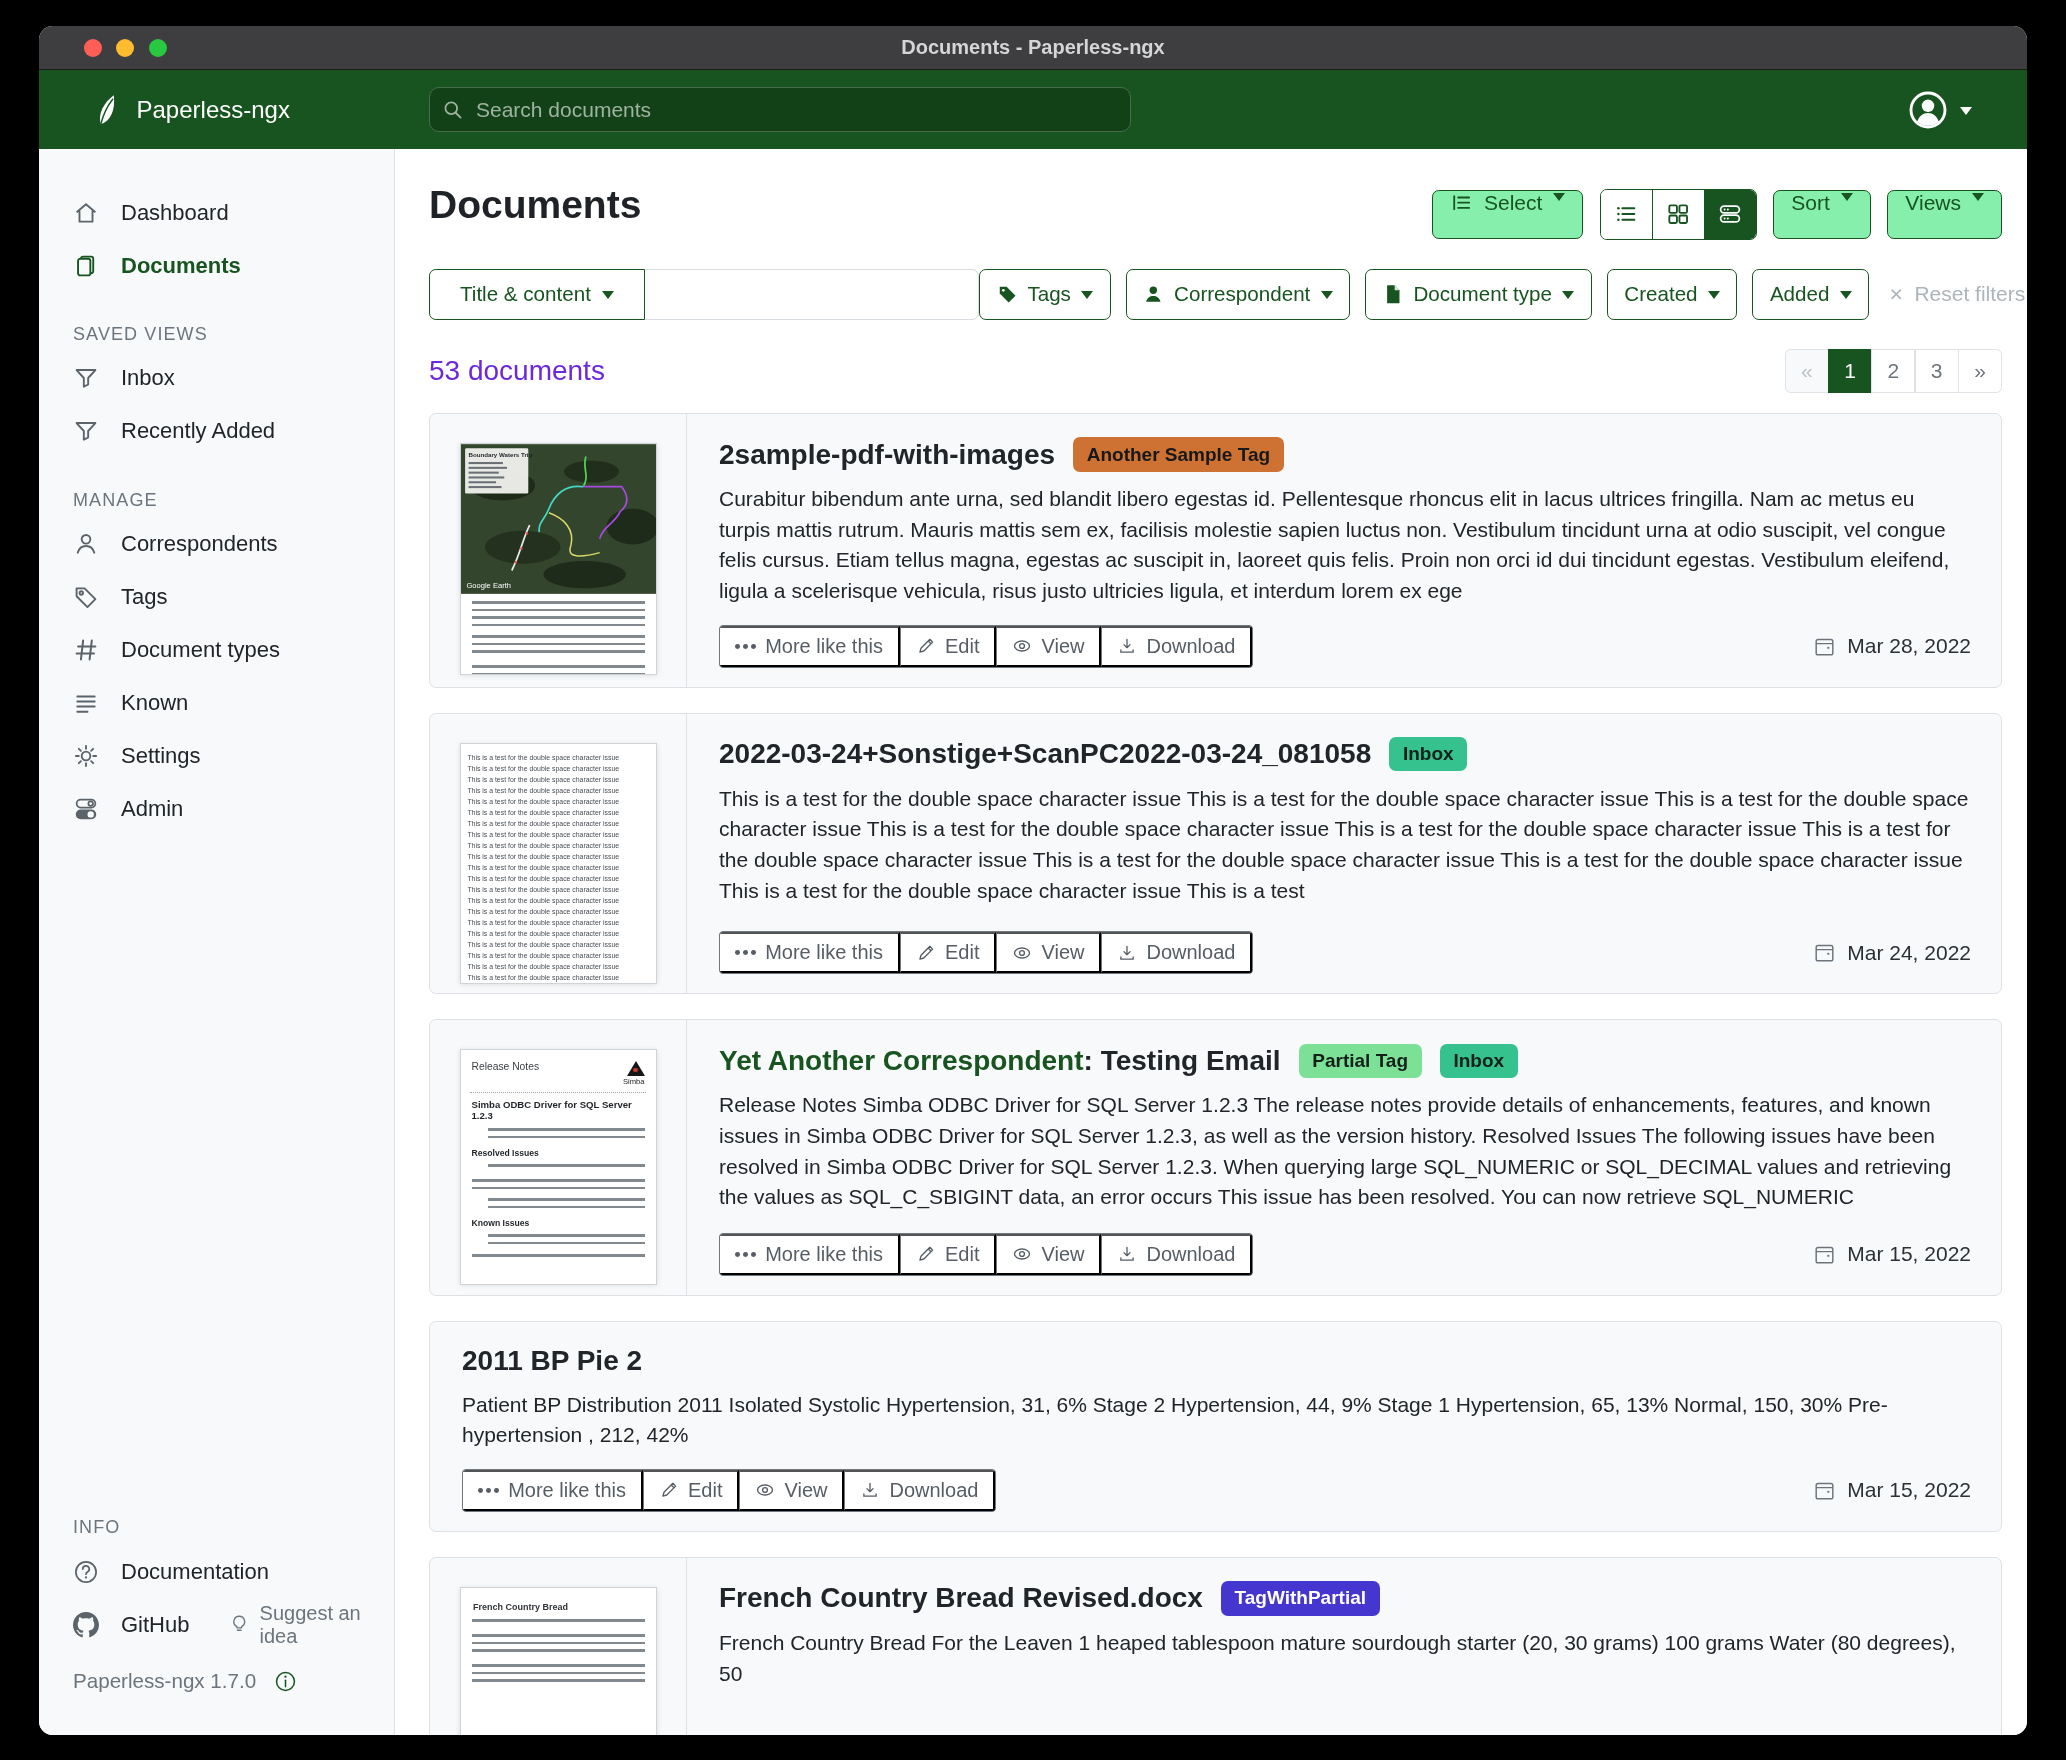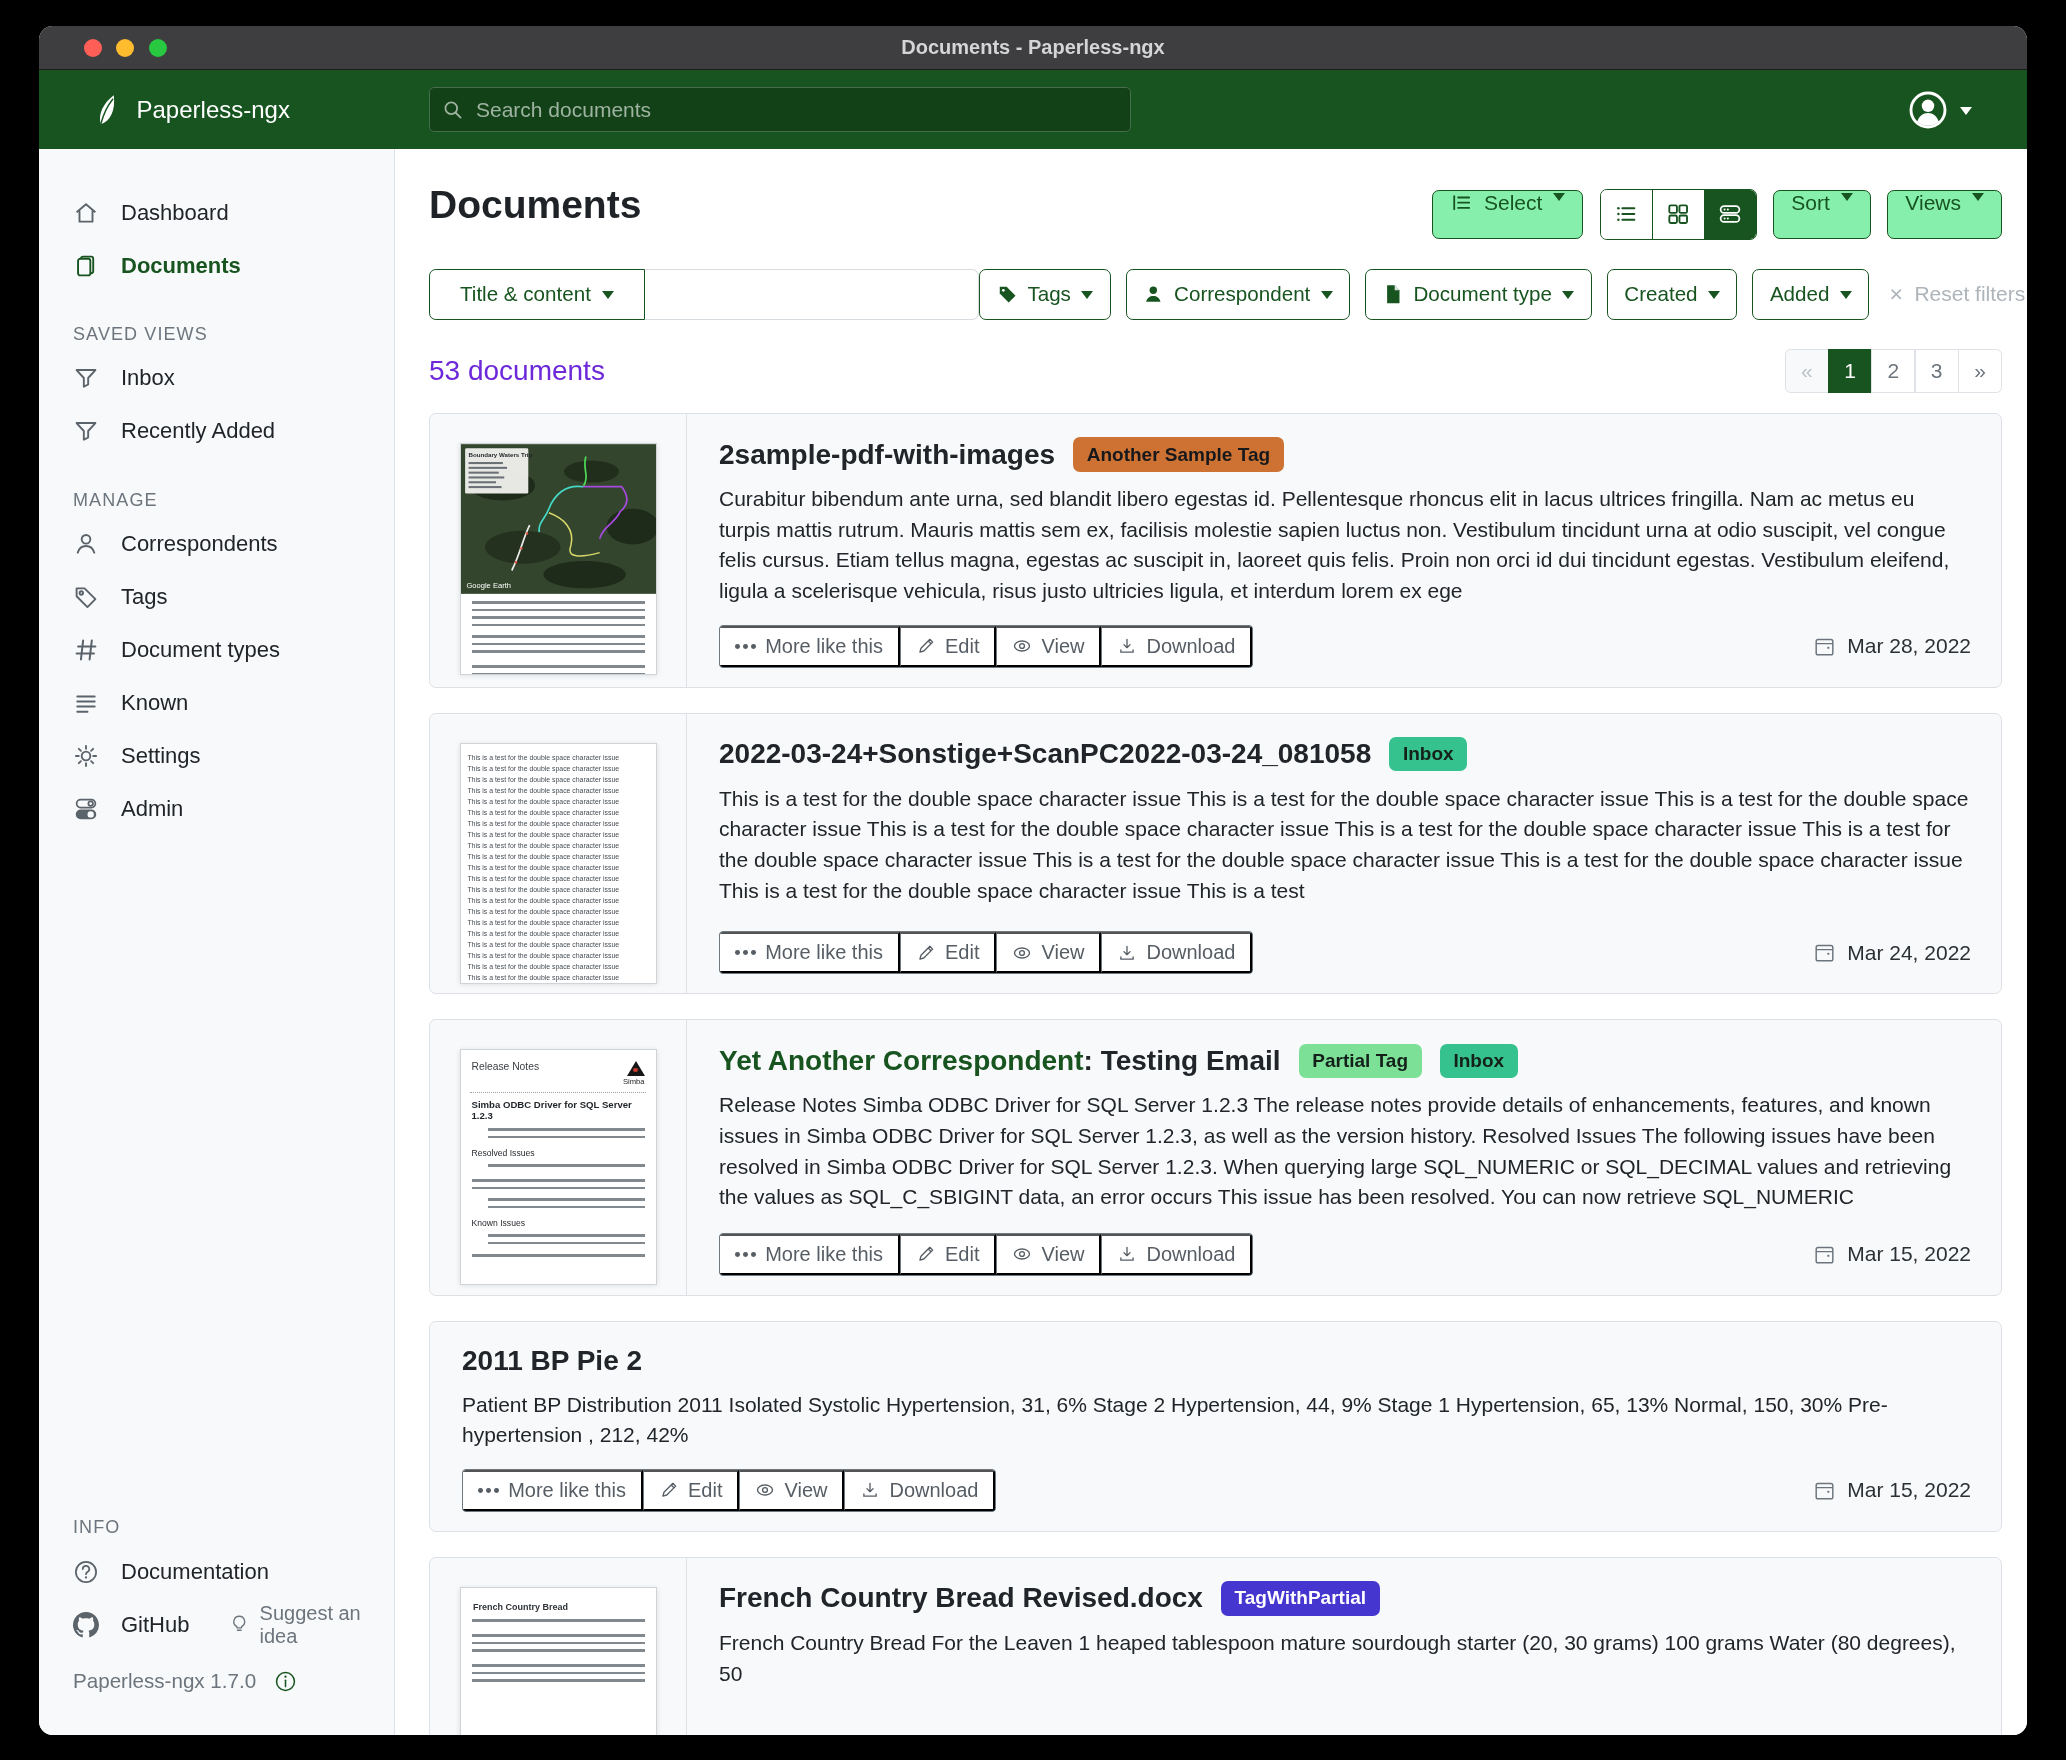--- a/index.html
+++ b/index.html
@@ -11,21 +11,21 @@
   
   .titlebar{height:43px;background:#3e3d40;border-bottom:0.7px solid #1c1c1d;display:flex;align-items:center;position:relative}
   .lights{position:absolute;left:45px;top:0;height:43px;display:flex;align-items:center;gap:14.4px}
   .light{width:18px;height:18px;border-radius:50%}
   .light.red{background:#ff5f57}.light.yellow{background:#febc2e}.light.green{background:#28c840}
   .win-title{width:100%;text-align:center;font-size:20px;font-weight:700;color:#d4d5d6}
 
   
   .navbar{height:79px;background:#17541f;display:flex;align-items:center}
   .brand{width:356px;flex:none;box-sizing:border-box;padding-left:55px;display:flex;align-items:center;gap:15px;color:#fff;font-size:24px}
-  .search-box{margin-left:34px;width:702px;height:45px;box-sizing:border-box;background:#124118;border:1.4px solid #476d4d;border-radius:5px;display:flex;align-items:center;gap:9.6px;padding:0 12.4px}
+  .search-box{margin-left:34px;width:702px;height:45px;box-sizing:border-box;background:#124118;border:1.4px solid #476d4d;border-radius:10px;display:flex;align-items:center;gap:9.6px;padding:0 12.4px}
   .search-box input{flex:1;background:transparent;border:none;outline:none;color:#d9e1d9;font-size:21px;font-family:inherit}
   .search-box input::placeholder{color:#9fb3a1}
   .user{margin-left:auto;padding-right:55px;display:flex;align-items:center;gap:12.4px;color:#fff;cursor:pointer}
   .caret{width:0;height:0;border-left:6.9px solid transparent;border-right:6.9px solid transparent;border-top:8.2px solid currentColor;margin-top:2.7px}
 
   
   .app-body{display:flex;height:1587px}
   .sidebar{width:356px;flex:none;box-sizing:border-box;background:#f8f9fa;border-right:0.7px solid #dee2e6;display:flex;flex-direction:column;padding-top:37px}
   .side-item{height:53px;display:flex;align-items:center;gap:22px;padding-left:34px;font-size:22px;color:#212529;cursor:pointer}
   .side-item .sicon{width:26px;height:26px;color:#5b636b;flex:none}
@@ -99,21 +99,21 @@
   .t2body{padding:8.2px 6.9px}
   .t2line{font-size:6.9px;line-height:11px;color:#454c53;white-space:nowrap;overflow:hidden;font-weight:500}
   .rel-head{display:flex;justify-content:space-between;align-items:flex-start;padding:11px 11px 1.4px}
   .rel-title{font-size:10.3px;color:#3a3f44}
   .simba{display:flex;flex-direction:column;align-items:flex-end}
   .tri{width:0;height:0;border-left:9px solid transparent;border-right:9px solid transparent;border-bottom:15px solid #161616;position:relative}
   .tri::after{content:"";position:absolute;left:-2.1px;top:6.2px;width:4.8px;height:4.8px;border-radius:50%;background:#c23b2e}
   .simba-label{font-size:7.6px;color:#1d1d1d;margin-top:0.7px}
   .rel-divider{border-top:1.4px dotted #9aa0a5;margin:4.1px 9.6px 1.4px}
   .rel-h2{font-size:9.6px;font-weight:700;color:#1f2328;margin:6.9px 11px 2.7px}
-  .rel-s{font-size:8.6px;font-weight:400;color:#1f2328;margin:6.9px 11px 1.4px}
+  .rel-s{font-size:8.6px;font-weight:700;color:#1f2328;margin:6.9px 11px 1.4px}
   .ind{margin-left:27.5px}
   .pie-title{font-size:9px;font-weight:700;color:#3c4146;text-align:center;margin-top:12.4px}
   .pie{width:121px;height:121px;border-radius:50%;margin:13.7px auto 0}
   .rec-h{font-size:9px;font-weight:700;color:#303439;margin:13.7px 12.4px 6.9px}
 </style>
 </head>
 <body>
 
 <div class="window">
 

